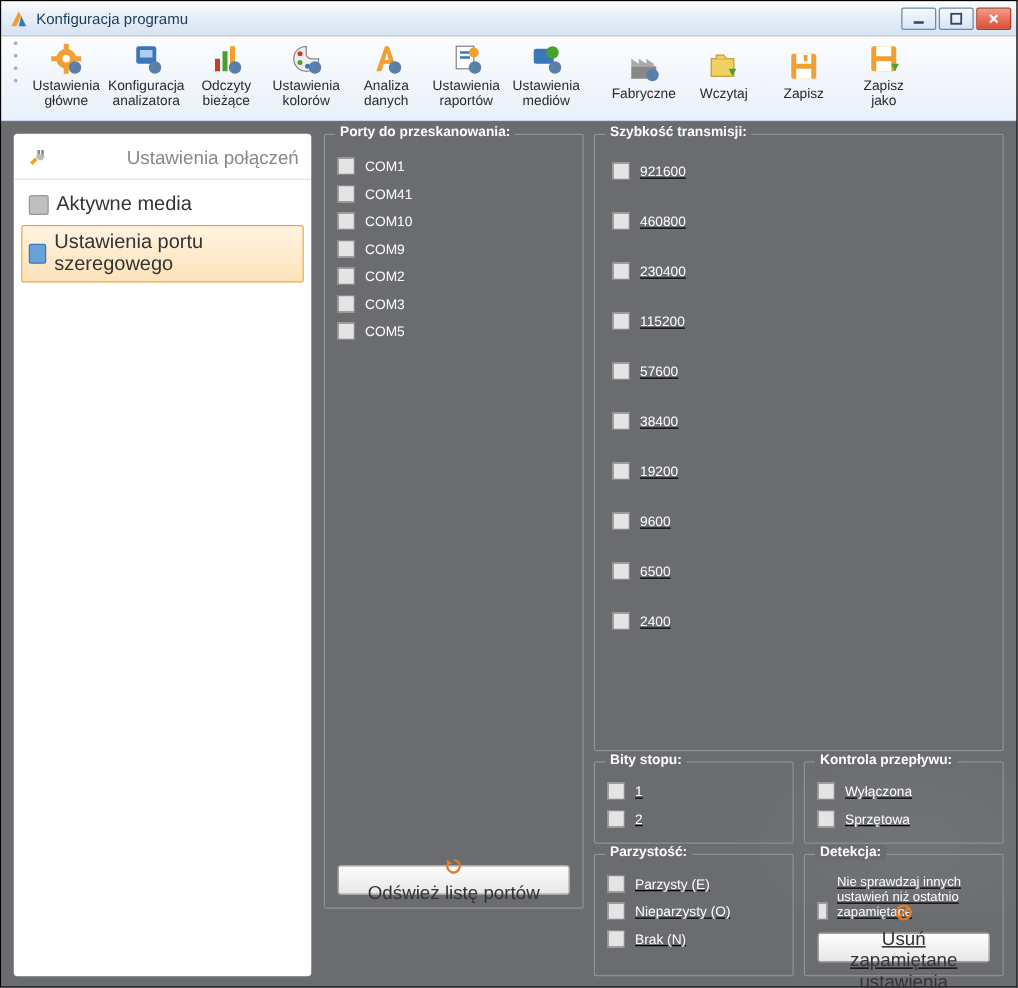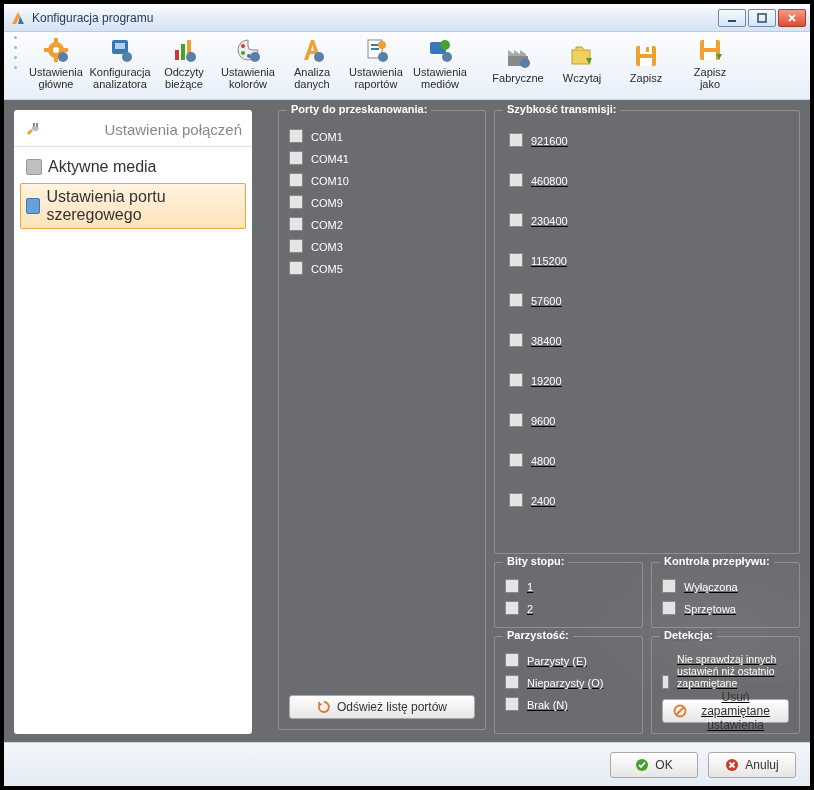--- a/index.html
+++ b/index.html
@@ -1,17 +1,17 @@
 <!DOCTYPE html>
 <html><head>
 <meta charset="utf-8">
 <style>
   * { box-sizing: border-box; margin: 0; padding: 0; }
   body { font-family: Tahoma, Arial, sans-serif; font-size: 11px; background: #5a5a5a; overflow: hidden; }
-  .window { width: 814px; height: 790px; background: #737373; border: 4px solid #000000; display: flex; flex-direction: column; }
+  .window { width: 814px; height: 790px; background: #737373; border: 1px solid #000000; display: flex; flex-direction: column; }
   .titlebar { height: 28px; background: linear-gradient(#fdfdfe,#e8eef7 45%,#d7e4f2); display: flex; align-items: center; padding: 0 4px; border-bottom: 1px solid #b8cde2; }
   .titlebar .app-icon { width: 16px; height: 16px; margin: 0 6px 0 2px; }
   .titlebar .title { flex: 1; color: #1a3a5a; font-size: 12px; }
   .titlebar .win-btns { display: flex; gap: 2px; }
   .titlebar .win-btn { width: 28px; height: 18px; border: 1px solid #6a8bb0; border-radius: 2px; background: linear-gradient(#f6f9fc,#d7e4f2); display:flex; align-items:center; justify-content:center; cursor:pointer; }
   .titlebar .win-btn.close { background: linear-gradient(#f59a8a,#dd4b32); border-color:#a73c28; color:#fff; }
   .titlebar .win-btn svg { display:block; }
 
   .toolbar { height: 68px; background: linear-gradient(#fbfcfe,#e9f0f9); border-bottom: 1px solid #c8d6e8; display:flex; align-items:flex-start; padding: 0 6px; gap: 0; }
   .grip { width:10px; height:40px; display:flex; flex-direction:column; justify-content:space-around; align-items:center; margin-right:4px; }
@@ -26,38 +26,38 @@
 
   .sidebar { width:238px; background:#fff; border-radius:3px; display:flex; flex-direction:column; overflow:hidden; }
   .sidebar-header { padding:10px 10px 8px 10px; color:#888; font-size:15px; display:flex; align-items:center; gap:6px; border-bottom:1px solid #e2e2e2;justify-content:space-between; }
   .sidebar-header .hicon { width:18px; height:18px; }
   .sidebar-items { padding:6px; display:flex; flex-direction:column; gap:2px; }
   .sidebar-item { display:flex; align-items:center; gap:6px; padding:5px 6px; border-radius:2px; cursor:pointer; font-size:16px; color:#333; }
   .sidebar-item .sicon { width:16px; height:16px; background:#bfbfbf; border:1px solid #999; border-radius:2px; display:flex; align-items:center; justify-content:center; }
   .sidebar-item.selected { background:linear-gradient(#fff3e1,#fde3b8); border:1px solid #f0a53a; padding:4px 5px; }
   .sidebar-item.selected .sicon { background:#6aa0d8; border-color:#3a77b8; }
 
-  .main { flex:1; display:flex; flex-direction:column; gap:8px;margin-left:16px; }
+  .main { flex:1; display:flex; flex-direction:column; gap:8px; }
   .row { display:flex; gap:8px; }
   .col { display:flex; flex-direction:column; gap:8px;text-decoration:underline; }
 
   .group { border:1px solid #8e9093; border-radius:2px; background:transparent; padding:10px 10px 10px 10px; position:relative; }
   .group-title { position:absolute; top:-8px; left:8px; background:#6a6c6f; padding:0 4px; color:#fff; font-weight:bold; font-size:11px; }
   .chk { display:flex; align-items:flex-end; gap:8px; color:#fff; font-size:11px; padding:2px 0; cursor:pointer; }
   .chk input { width:14px; height:14px; appearance:none; background:#e4e4e4; border:1px solid #888; cursor:pointer; }
   .chk input:checked { background:#e4e4e4; }
   .chk-label { color:#fff; }
   .chk.multiline .chk-label { white-space:normal; }
 
   .ports-group { width:208px; height:620px; display:flex; flex-direction:column; }
   .ports-list { flex:1; display:flex; flex-direction:column; gap:4px; padding-top:6px; }
   .speed-group { flex:1; }
   .speed-list { display:flex; flex-direction:column; gap:22px; padding:10px 4px 6px 4px; }
 
-  .btn { height:24px; background:linear-gradient(#fefefe,#e6e6e6); border:1px solid #a9a9a9; border-radius:3px; display:flex; align-items:center; justify-content:center; gap:6px; font-size:12px; color:#333; cursor:pointer; padding:0 10px; }
+  .btn { height:24px; background:linear-gradient(#fefefe,#e6e6e6); border:1px solid #a9a9a9; border-radius:3px; display:flex; align-items:center; justify-content:center; gap:6px; font-size:15px; color:#333; cursor:pointer; padding:0 10px;flex-direction:column; }
   .btn .bicon { width:14px; height:14px; display:flex; align-items:center; justify-content:center; }
 
   .footer { height:44px; background:linear-gradient(#f4f6f9,#e4ebf4); border-top:1px solid #c8d6e8; display:flex; align-items:center; justify-content:flex-end; gap:10px; padding:0 14px; }
   .footer .btn { min-width:88px; height:26px; }
   .grid2 { display:flex; gap:8px; }
   .grid2 > .group { flex:1; }
   .stopbits-list, .parity-list, .flow-list { display:flex; flex-direction:column; gap:4px; padding-top:4px; }
   .detect-box { display:flex; flex-direction:column; gap:8px; padding-top:4px; }
   .detect-box .chk-label { font-size:10.5px; }
 </style>
@@ -341,21 +341,21 @@
                 <label class="chk">
                   <input type="checkbox" style="">
                   <span class="chk-label">19200</span>
                 </label>
                 <label class="chk">
                   <input type="checkbox" style="">
                   <span class="chk-label">9600</span>
                 </label>
                 <label class="chk">
                   <input type="checkbox" style="">
-                  <span class="chk-label">4800</span>
+                  <span class="chk-label">6500</span>
                 </label>
                 <label class="chk">
                   <input type="checkbox" style="">
                   <span class="chk-label">2400</span>
                 </label>
               </div>
           </div>
 
           <div class="grid2">
             <div class="group">
@@ -421,34 +421,14 @@
                   <span>Usuń zapamiętane ustawienia</span>
                 </button>
               </div>
             </div>
           </div>
         </div>
       </div>
     </div>
   </div>
 
-  <div class="footer">
-    <button class="btn">
-      <span class="bicon">
-        <svg viewBox="0 0 14 14" width="14" height="14">
-            <circle cx="7" cy="7" r="6" fill="#4aa02c"></circle>
-            <path d="M4 7 L6 9 L10 4.5" fill="none" stroke="#fff" stroke-width="1.8"></path>
-          </svg>
-      </span>
-      <span>OK</span>
-    </button>
-    <button class="btn">
-      <span class="bicon">
-        <svg viewBox="0 0 14 14" width="14" height="14">
-            <circle cx="7" cy="7" r="6" fill="#cc3b2a"></circle>
-            <path d="M4.5 4.5 L9.5 9.5 M9.5 4.5 L4.5 9.5" stroke="#fff" stroke-width="1.8"></path>
-          </svg>
-      </span>
-      <span>Anuluj</span>
-    </button>
-  </div>
 
 </div>
 
 </body></html>

